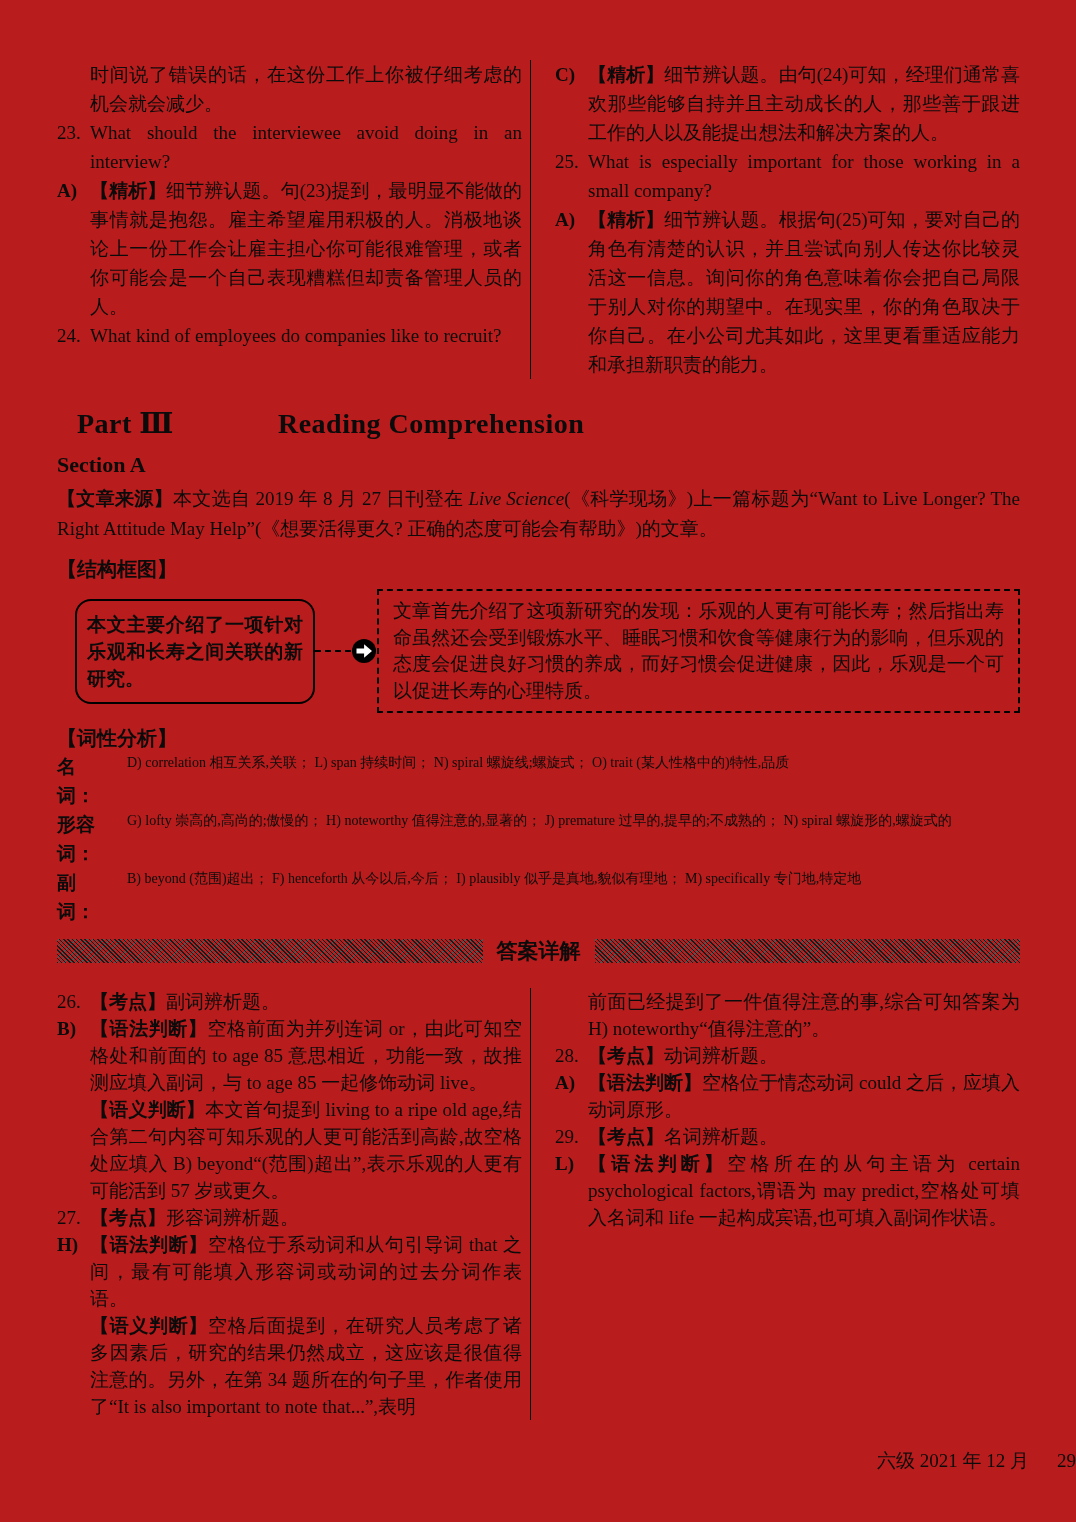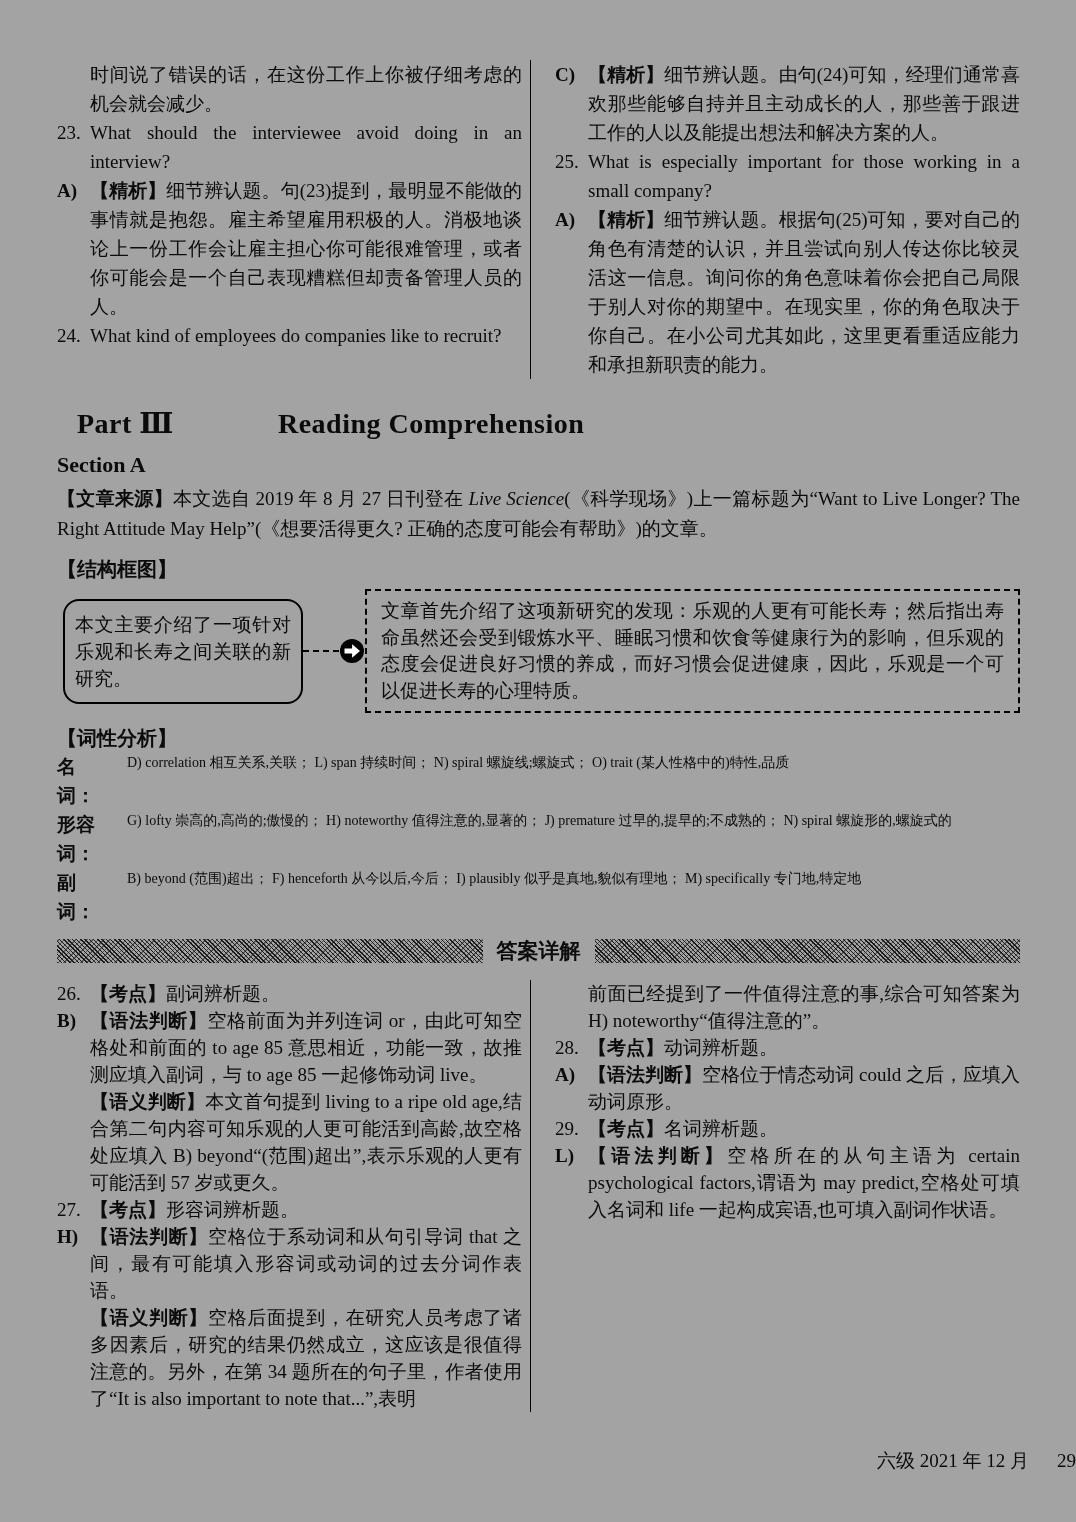--- a/index.html
+++ b/index.html
@@ -1,59 +1,59 @@
 <!DOCTYPE html>
 <html><head>
 <meta charset="utf-8">
 <style>
   html,body{margin:0;padding:0;}
   body{
     width:1076px;height:1522px;background:#ffffff;color:#0b0b0b;
     font-family:"Liberation Serif","DejaVu Serif",serif;
     overflow:hidden;
   }
-  .page{box-sizing:border-box;width:1076px;height:1522px;padding:60px 56px 16px 57px;position:relative;background:#a3a3a3;}
+  .page{box-sizing:border-box;width:1076px;height:1522px;padding:60px 56px 16px 57px;position:relative;background:#b91c1c;}
   
   .two-col{display:flex;align-items:stretch;}
   .col-l{width:473px;box-sizing:border-box;padding-right:8px;}
   .col-r{flex:1;border-left:1.5px solid #000;padding-left:24px;}
   .row{display:flex;}
   .lbl{width:33px;flex-shrink:0;font-size:19px;}
   .lbl.letter{font-weight:bold;}
   .txt{flex:1;margin:0;text-align:justify;font-size:19px;}
   .top .lbl,.top .txt{line-height:29px;}
   .ans .lbl,.ans .txt{line-height:27px;}
   b.mk{font-weight:bold;}
   
   .part-header{margin-top:28px;font-size:28px;font-weight:bold;letter-spacing:.5px;margin-left:20px;}
   .part-title{margin-left:104px;}
   .section-a{margin-top:12px;font-size:22px;font-weight:bold;}
   .source{margin:6px 0 0 0;font-size:19px;line-height:30px;text-align:justify;}
   .h-marker{font-weight:bold;}
   .sub-heading{margin-top:12px;font-size:20px;font-weight:bold;}
   
   .diagram{display:flex;align-items:center;margin-top:6px;}
-  .dbox-left{width:216px;flex-shrink:0;margin-left:6px;border:2.5px solid #000;border-radius:16px;
-    padding:10px 10px;font-weight:normal;font-size:19px;line-height:27px;text-align:justify;}
+  .dbox-left{width:216px;flex-shrink:0;margin-left:18px;border:2.5px solid #000;border-radius:16px;
+    padding:10px 10px;font-weight:bold;font-size:19px;line-height:27px;text-align:justify;}
   .connector{width:62px;flex-shrink:0;display:flex;align-items:center;}
   .dash{flex:1;border-top:2.5px dashed #000;}
   .icon-circ{width:26px;height:26px;flex-shrink:0;display:block;}
   .dbox-right{flex:1;border:2.5px dashed #000;padding:7px 14px;font-size:19px;line-height:26.5px;text-align:justify;}
   
   .pos-entry{display:flex;}
   .pos-lbl{width:70px;flex-shrink:0;font-weight:bold;font-size:19px;line-height:29px;}
   .pos-txt{flex:1;margin:0;text-align:justify;font-size:14px;line-height:21px;}
   
   .band{display:flex;align-items:center;height:30px;margin-top:10px;}
   .hatch{flex:1;height:24px;
     background:
       repeating-linear-gradient(45deg,#1a1a1a 0 1px,transparent 1px 3px),
       repeating-linear-gradient(-45deg,#555 0 1px,transparent 1px 4px);}
   .band-title{font-size:21px;font-weight:bold;padding:0 14px;white-space:nowrap;}
-  .ans.two-col{margin-top:14px;justify-content:space-between;}
+  .ans.two-col{margin-top:22px;justify-content:space-between;}
   
   .footer{position:absolute;left:0;bottom:48px;width:100%;text-align:right;font-size:19px;}
   .page-num{margin-left:28px;}
 </style>
 </head>
 <body>
 
 <div class="page">
 
   <div class="two-col top">

